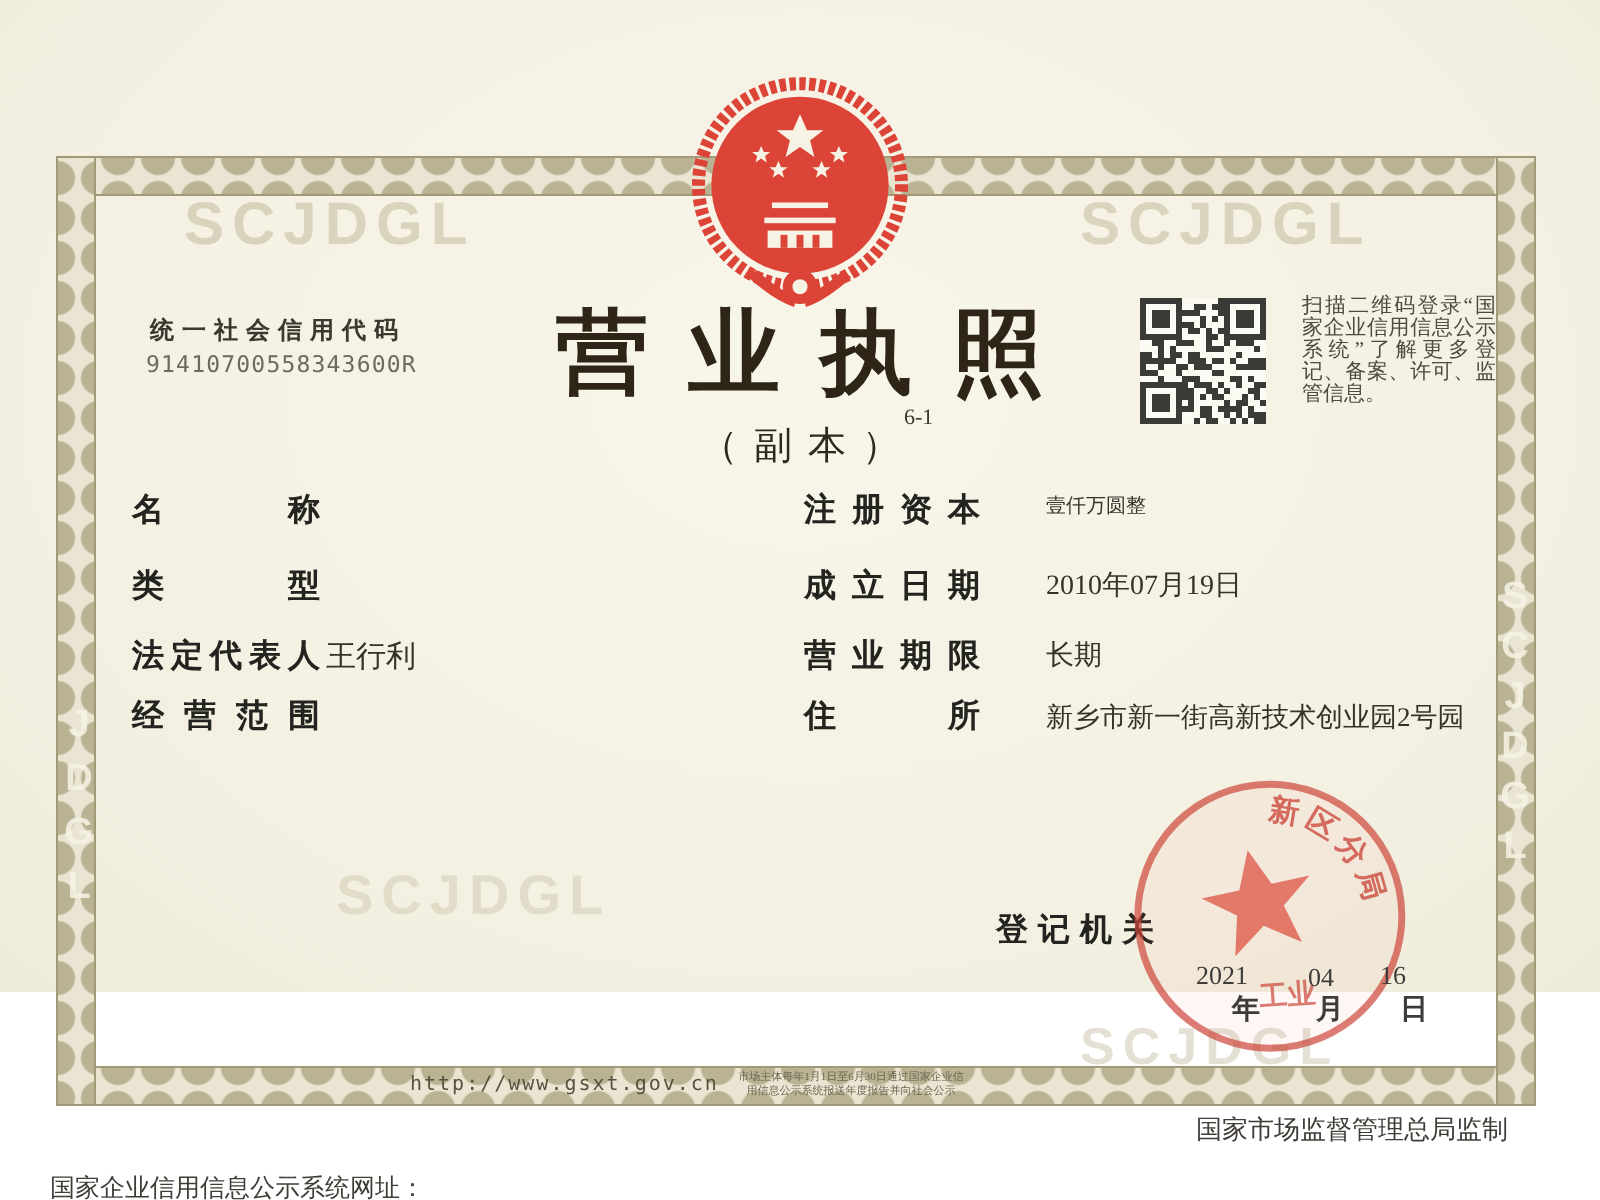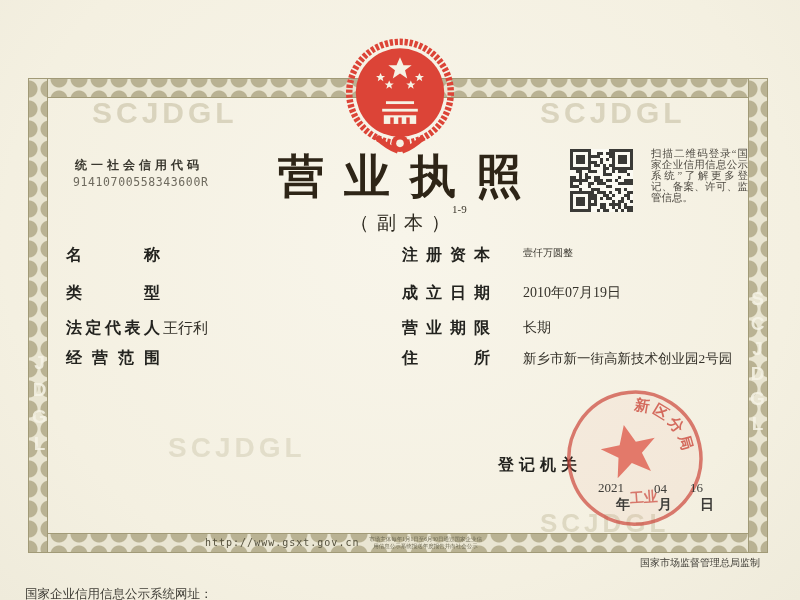--- a/index.html
+++ b/index.html
@@ -1,18 +1,18 @@
 <!DOCTYPE html>
 <html><head>
 <meta charset="utf-8">
 <style>
   html,body{margin:0;padding:0;}
   body{width:800px;height:600px;overflow:hidden;
        font-family:"Liberation Serif","DejaVu Serif",serif;}
-  .paper{position:absolute;left:0;top:0;width:800px;height:600px;
+  .paper{position:absolute;left:0;top:0;width:800px;height:496px;
        background:radial-gradient(ellipse at 50% 40%, #f8f5ea 0%, #f4f0e1 70%, #efebdb 100%);}
 
   
   .band{position:absolute;background-color:#e9e5d2;border:1px solid #a19a77;box-sizing:border-box;z-index:1;}
   .band.h{background-image:
       radial-gradient(circle at 10px 0px,  #b9b293 0 8px, transparent 9px),
       radial-gradient(circle at 10px 20px, #b9b293 0 8px, transparent 9px);
       background-size:20px 20px;}
   .band.v{background-image:
       radial-gradient(circle at 0px 10px,  #b9b293 0 8px, transparent 9px),
@@ -66,21 +66,21 @@
   .seal{position:absolute;left:543px;top:381px;z-index:5;transform:rotate(-12deg);}
   .date-item{position:absolute;z-index:6;font-size:13px;color:#3d3c38;}
   .date-cn{font-family:"Liberation Sans","DejaVu Sans",sans-serif;font-weight:bold;font-size:14px;}
 
   
   .gsxt-url{position:absolute;left:205px;top:537px;z-index:3;font-family:"DejaVu Sans Mono",monospace;
       font-size:10px;letter-spacing:1px;color:#56523e;}
   .notice{position:absolute;left:338px;top:536px;width:175px;z-index:3;text-align:center;
       font-size:5.5px;line-height:6.8px;color:#6b6751;}
   .footer-left{position:absolute;left:25px;top:556px;z-index:3;font-size:12.5px;color:#3f3d36;margin-top:30px;}
-  .footer-right{position:absolute;left:640px;top:556px;z-index:3;font-size:10px;color:#3f3d36;}
+  .footer-right{position:absolute;left:598px;top:556px;z-index:3;font-size:13px;color:#3f3d36;}
 
   .emblem{position:absolute;left:346px;top:36px;z-index:4;}
 </style>
 </head>
 <body>
 
 <div class="paper">
 
   <div id="band-top" class="band h"></div>
   <div id="band-bottom" class="band h"></div>
@@ -114,21 +114,21 @@
     <circle cx="50" cy="99" r="8" fill="#dc4437"></circle>
     <circle cx="50" cy="99" r="3.5" fill="#f6f2e4"></circle>
     <path d="M28,93 Q39,103 48,106" stroke="#dc4437" stroke-width="5" fill="none"></path>
     <path d="M72,93 Q61,103 52,106" stroke="#dc4437" stroke-width="5" fill="none"></path>
   </svg>
 
   <div class="credit-label">统一社会信用代码</div>
   <div class="credit-code">91410700558343600R</div>
   <div class="title">营业执照</div>
   <div class="subtitle">（副本）</div>
-  <div class="copy-number">1-9</div>
+  <div class="copy-number">6-1</div>
 
   <div class="qr">
     <div class="qr-grid">
         <div class="qr-cell" style="left: 39px; top: 0px;"></div>
         <div class="qr-cell" style="left: 27px; top: 3px;"></div>
         <div class="qr-cell" style="left: 30px; top: 3px;"></div>
         <div class="qr-cell" style="left: 36px; top: 3px;"></div>
         <div class="qr-cell" style="left: 39px; top: 3px;"></div>
         <div class="qr-cell" style="left: 21px; top: 6px;"></div>
         <div class="qr-cell" style="left: 24px; top: 6px;"></div>

